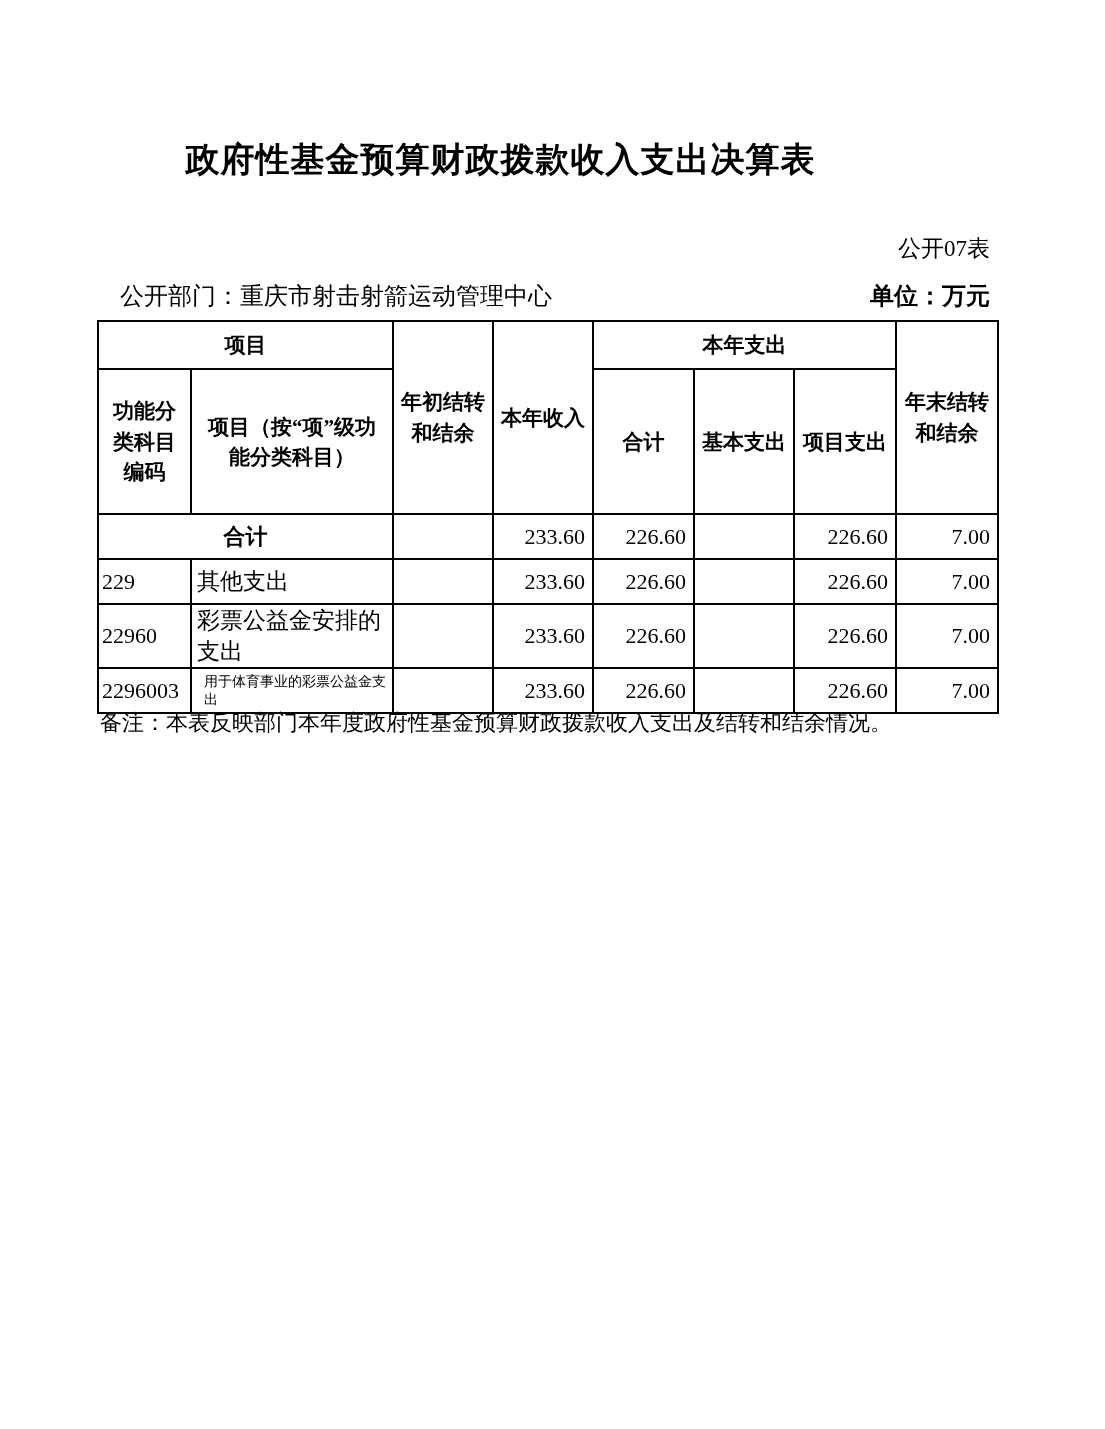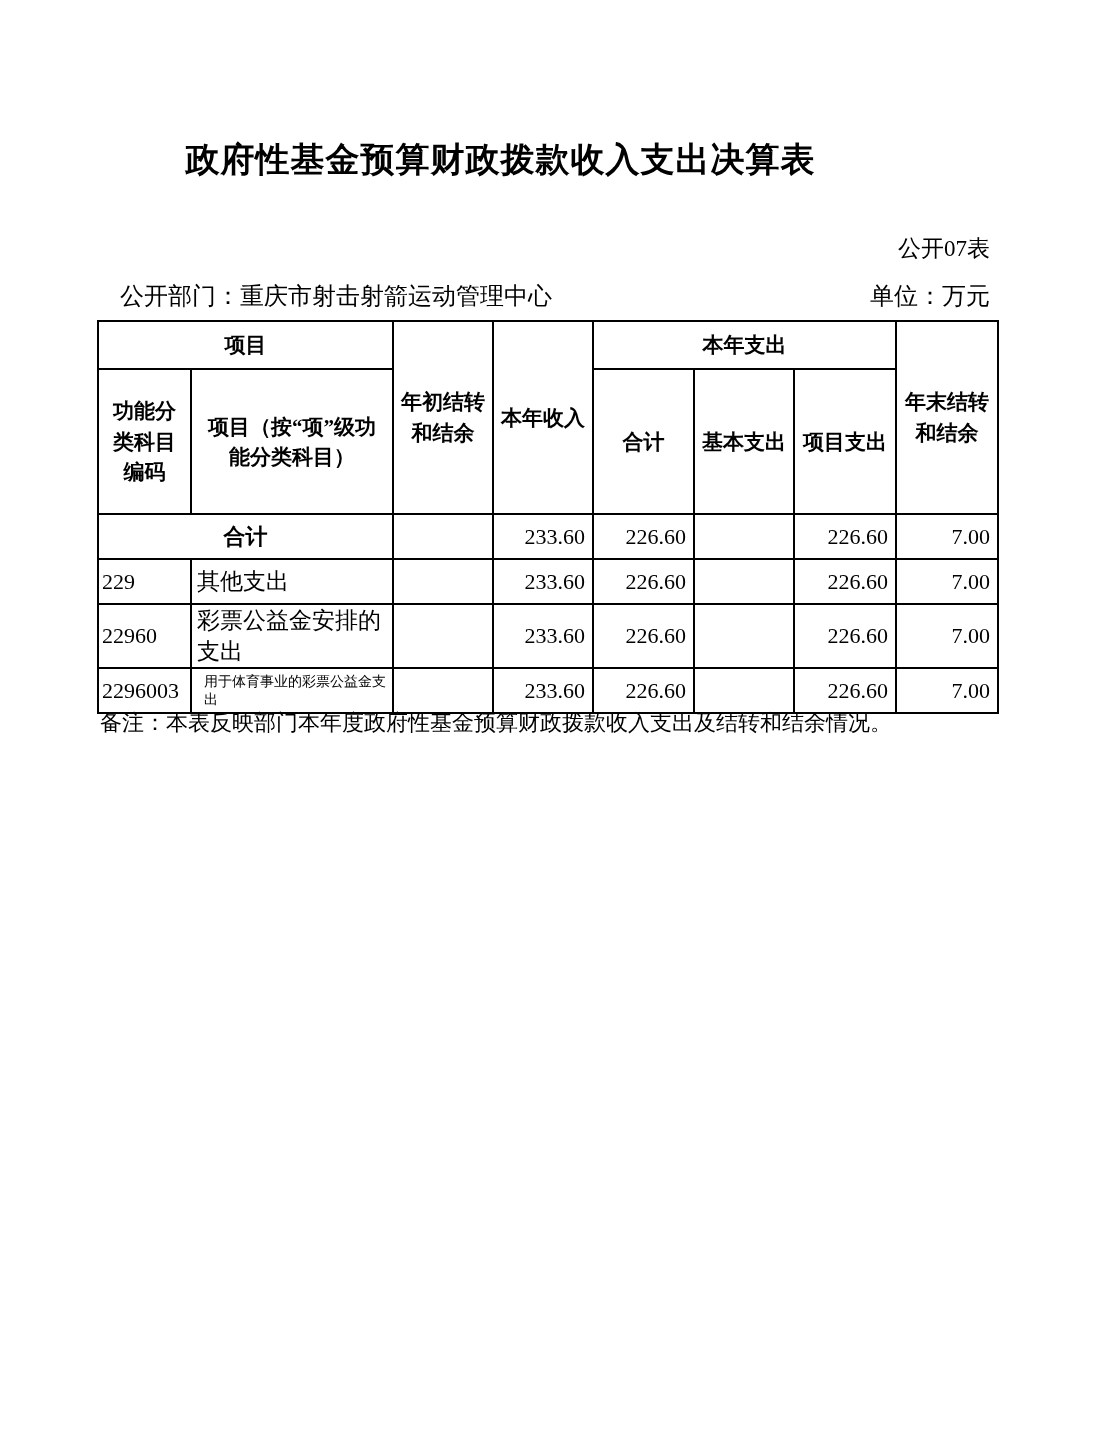--- a/index.html
+++ b/index.html
@@ -34,20 +34,21 @@
     top: 280px;
     left: 100px;
     font-size: 24px;
     margin-left: 20px;
   }
   .unit {
     position: absolute;
     top: 280px;
     right: 115px;
     font-size: 24px;
+    font-weight: bold;
   }
   table.fund {
     position: absolute;
     left: 97px;
     top: 320px;
     width: 900px;
     border-collapse: collapse;
     table-layout: fixed;
   }
   .fund th, .fund td {

